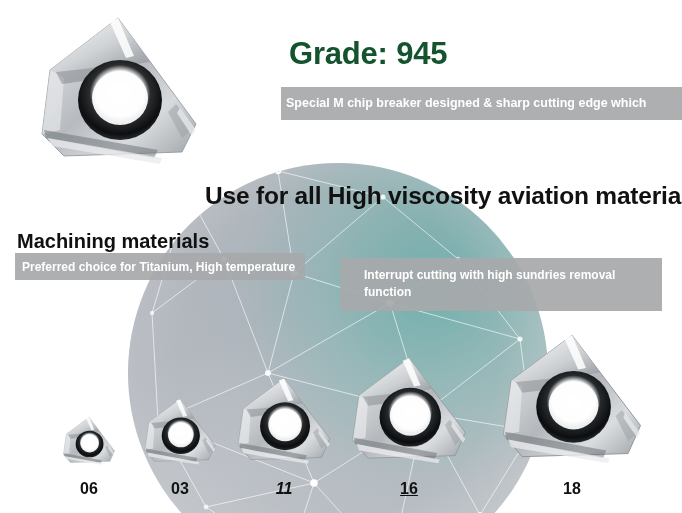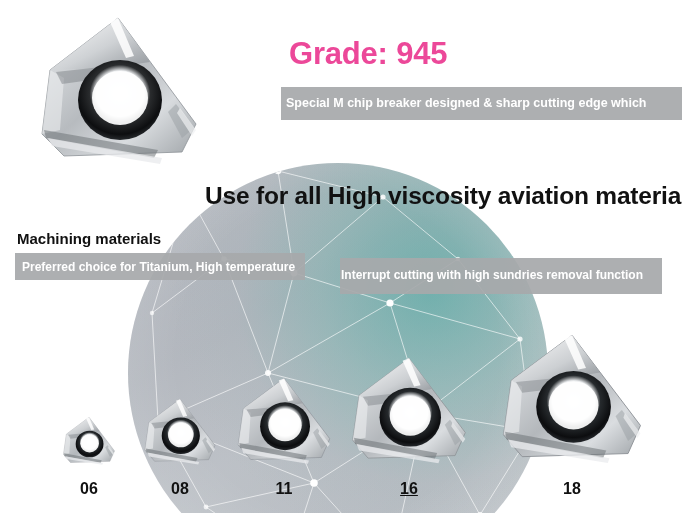--- a/index.html
+++ b/index.html
@@ -66,21 +66,21 @@
     user-select: none;
   }
 
   
   .headline {
     position: absolute;
     left: 289px;
     top: 36px;
     font-size: 31px;
     font-weight: bold;
-    color: #ec4899;
+    color: #14532d;
     letter-spacing: -0.2px;
     white-space: nowrap;
   }
 
   
   .banner {
     position: absolute;
     background: rgba(167,169,171,0.93);
     color: #ffffff;
     font-weight: bold;
@@ -105,42 +105,42 @@
   .subhead-main {
     left: 205px;
     top: 182px;
     font-size: 24.5px;
     letter-spacing: -0.2px;
   }
 
   .label-machining {
     left: 17px;
     top: 230px;
-    font-size: 15px;
+    font-size: 20px;
   }
   .label-chipbreaker {
     left: 347px;
     top: 230px;
     font-size: 15px;
   }
 
   .banner-left {
     left: 15px;
     top: 253px;
     width: 290px;
     padding: 5px 7px 3px 7px;
     font-size: 12px;
     line-height: 19px;
     text-align: left;
   }
   .banner-right {
     left: 340px;
     top: 258px;
     width: 322px;
-    padding: 9px 9px 10px 1px;
+    padding: 9px 9px 10px 24px;
     font-size: 12px;
     line-height: 17px;
     text-align: left;
   }
 
   
   .insert {
     position: absolute;
   }
   .insert svg { display: block; }
@@ -330,21 +330,21 @@
           <path d="M11 33 L6 68 L16 66 L18 37 Z" fill="#edeff0" opacity="0.6"></path>
           <path d="M7 66 L72 78 L70 83 L8 71 Z" fill="#6f7478" opacity="0.55"></path>
           <path d="M9 71 L74 83 L73 86 L11 76 Z" fill="#e9ebed" opacity="0.75"></path>
           <path d="M82 52 L93 66 L86 72 L78 56 Z" fill="#9aa0a4" opacity="0.5"></path>
           <path d="M84 54 L94 67 L92 70 L83 57 Z" fill="#f0f1f2" opacity="0.7"></path>
           <path d="M14 34 L56 30 L59 36 L18 41 Z" fill="#70757a" opacity="0.4"></path>
           <ellipse cx="51" cy="50" rx="24" ry="23" fill="url(#hlg1)"></ellipse>
           <ellipse cx="51" cy="49" rx="16" ry="15.5" fill="#ffffff" opacity="0.92"></ellipse>
         </svg>
       </div>
-      <div class="size-label" style="left: 180px; top: 480px;">08</div>
+      <div class="size-label" style="left: 180px; top: 480px;">03</div>
       <div class="insert" style="left: 232px; top: 374px;">
         <svg width="104" height="92" viewBox="0 0 100 88">
           <defs>
             <linearGradient id="stg2" x1="0" y1="0" x2="1" y2="1">
               <stop offset="0%" stop-color="#f4f5f6"></stop>
               <stop offset="25%" stop-color="#d2d5d8"></stop>
               <stop offset="52%" stop-color="#b4b8bc"></stop>
               <stop offset="76%" stop-color="#dadde0"></stop>
               <stop offset="100%" stop-color="#9ea3a7"></stop>
             </linearGradient>
@@ -367,21 +367,21 @@
           <path d="M11 33 L6 68 L16 66 L18 37 Z" fill="#edeff0" opacity="0.6"></path>
           <path d="M7 66 L72 78 L70 83 L8 71 Z" fill="#6f7478" opacity="0.55"></path>
           <path d="M9 71 L74 83 L73 86 L11 76 Z" fill="#e9ebed" opacity="0.75"></path>
           <path d="M82 52 L93 66 L86 72 L78 56 Z" fill="#9aa0a4" opacity="0.5"></path>
           <path d="M84 54 L94 67 L92 70 L83 57 Z" fill="#f0f1f2" opacity="0.7"></path>
           <path d="M14 34 L56 30 L59 36 L18 41 Z" fill="#70757a" opacity="0.4"></path>
           <ellipse cx="51" cy="50" rx="24" ry="23" fill="url(#hlg2)"></ellipse>
           <ellipse cx="51" cy="49" rx="16" ry="15.5" fill="#ffffff" opacity="0.92"></ellipse>
         </svg>
       </div>
-      <div class="size-label" style="left: 284px; top: 480px;">11</div>
+      <div class="size-label" style="left: 284px; top: 480px; font-style: italic;">11</div>
       <div class="insert" style="left: 345px; top: 353px;">
         <svg width="128" height="113" viewBox="0 0 100 88">
           <defs>
             <linearGradient id="stg3" x1="0" y1="0" x2="1" y2="1">
               <stop offset="0%" stop-color="#f4f5f6"></stop>
               <stop offset="25%" stop-color="#d2d5d8"></stop>
               <stop offset="52%" stop-color="#b4b8bc"></stop>
               <stop offset="76%" stop-color="#dadde0"></stop>
               <stop offset="100%" stop-color="#9ea3a7"></stop>
             </linearGradient>

